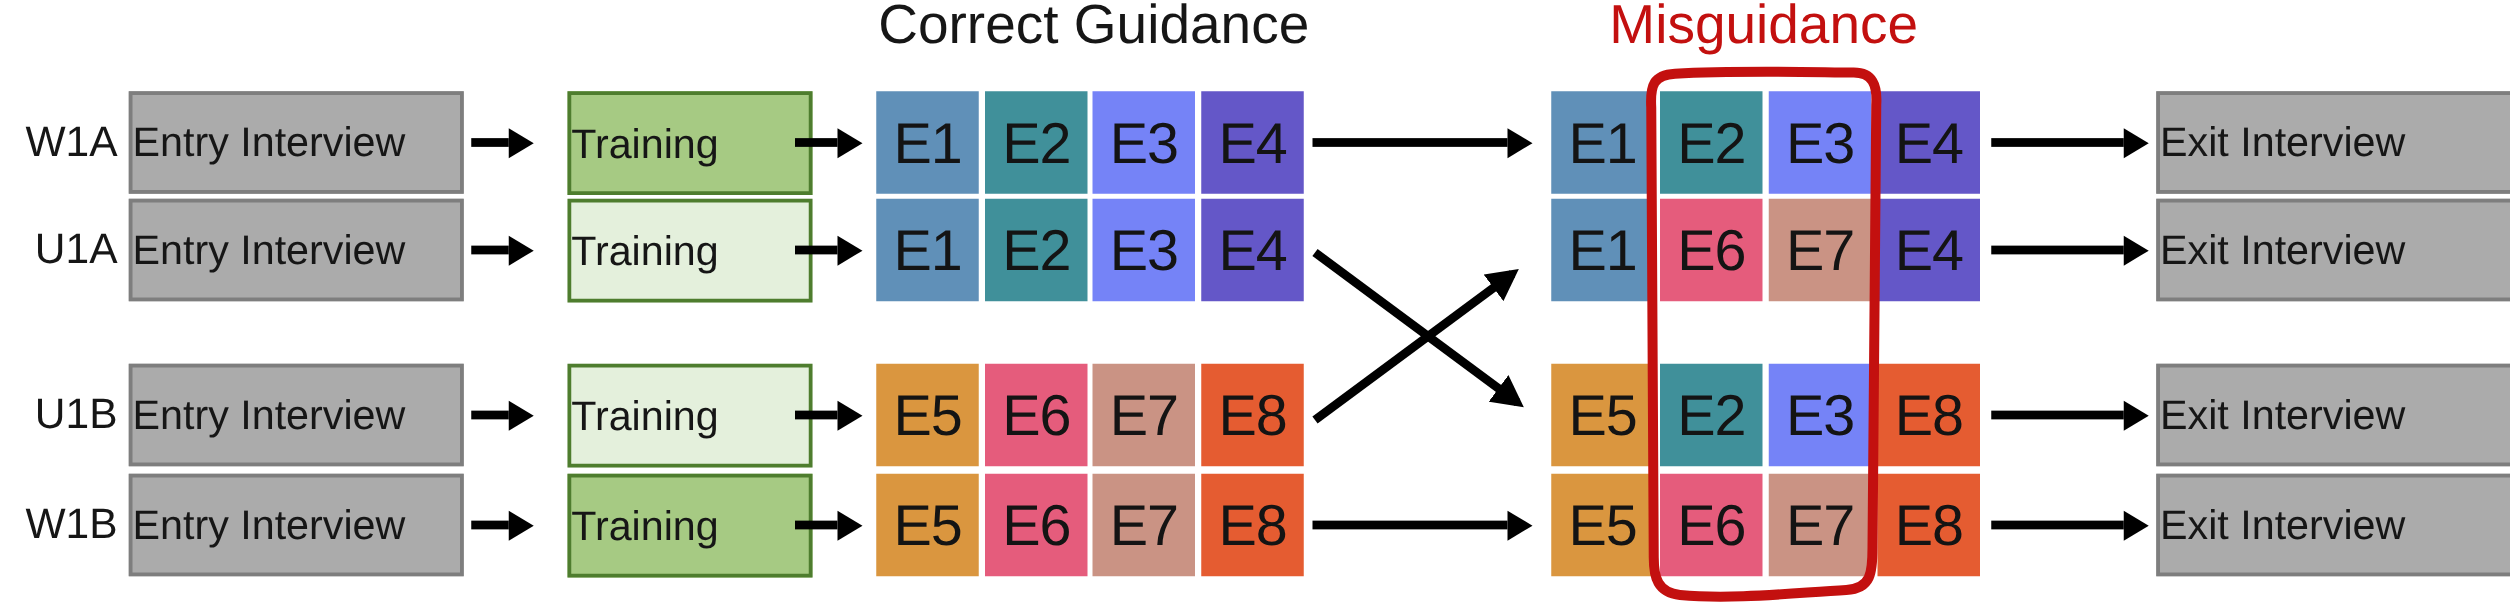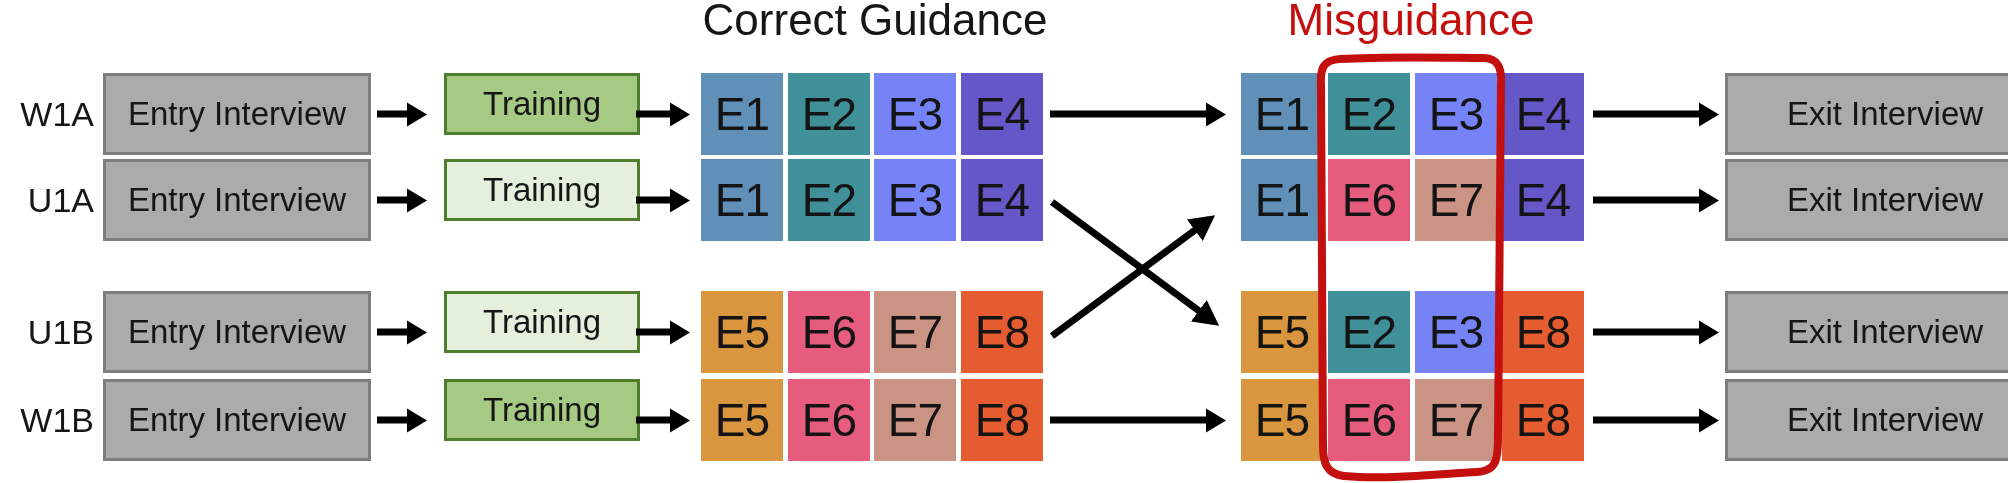--- a/index.html
+++ b/index.html
@@ -23,29 +23,29 @@
   #row-1{top:159px;}
   #row-2{top:291px;}
   #row-3{top:379px;}
   .rowlabel{
     position:absolute;left:0;width:74px;top:50%;transform:translateY(-50%);
     text-align:right;font-size:34px;white-space:nowrap;
   }
   .gbox{
     position:absolute;top:0;height:82px;box-sizing:border-box;
     background:var(--gray-fill,#ababab);border:3px solid var(--gray-border,#7e7e7e);
-    display:flex;align-items:center;justify-content:center;
+    display:flex;align-items:center;justify-content:flex-start;
     font-size:33px;white-space:nowrap;
   }
   .entry{left:83px;width:268px;}
   .exit{left:1705px;width:320px;}
   .tbox{
-    position:absolute;top:0;height:62px;box-sizing:border-box;left:424px;width:196px;
+    position:absolute;top:0;height:83px;box-sizing:border-box;left:434px;width:196px;
     border:3px solid var(--train-border,#4e7d2e);
-    display:flex;align-items:center;justify-content:center;
+    display:flex;align-items:center;
     font-size:33px;white-space:nowrap;
   }
   .t-strong{background:var(--train-strong,#a6ca83);}
   .t-light{background:var(--train-light,#e4f0dc);}
   .exam{
     position:absolute;top:0;width:82px;height:82px;
     display:flex;align-items:center;justify-content:center;
     font-size:46px;letter-spacing:-1px;color:#141414;
   }
   .b0{left:681px;}.b1{left:768px;}.b2{left:854px;}.b3{left:941px;}

